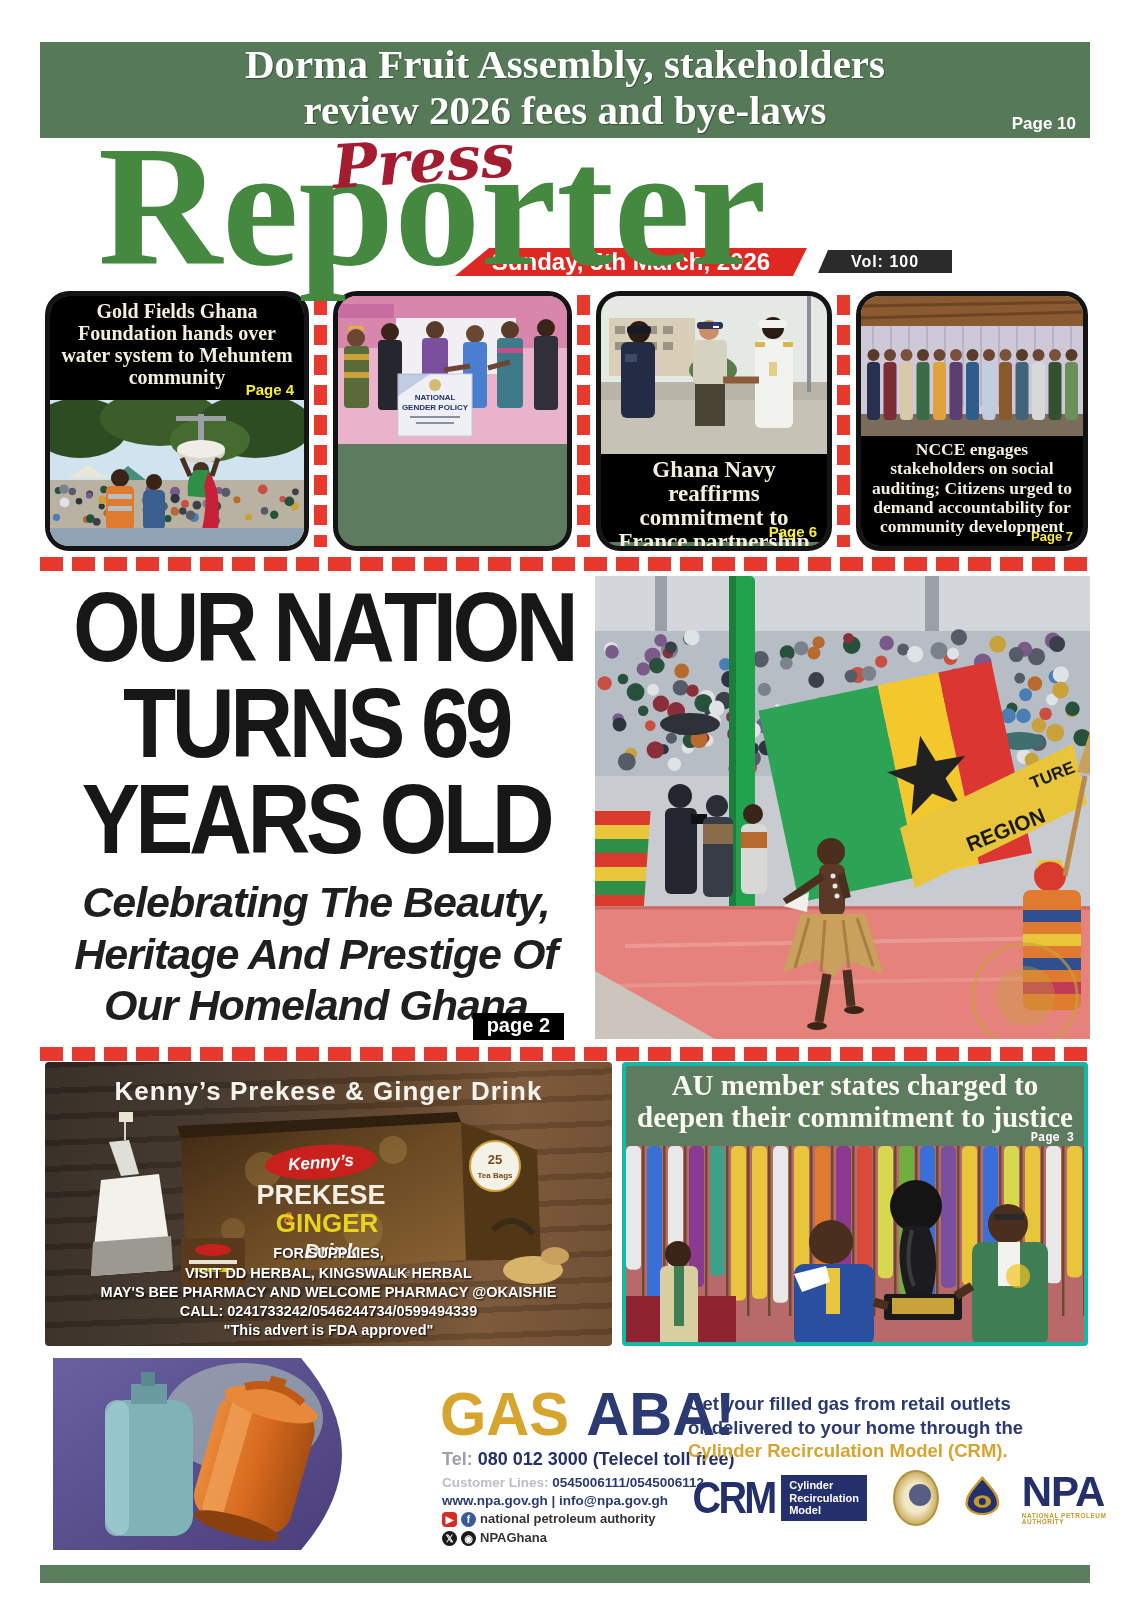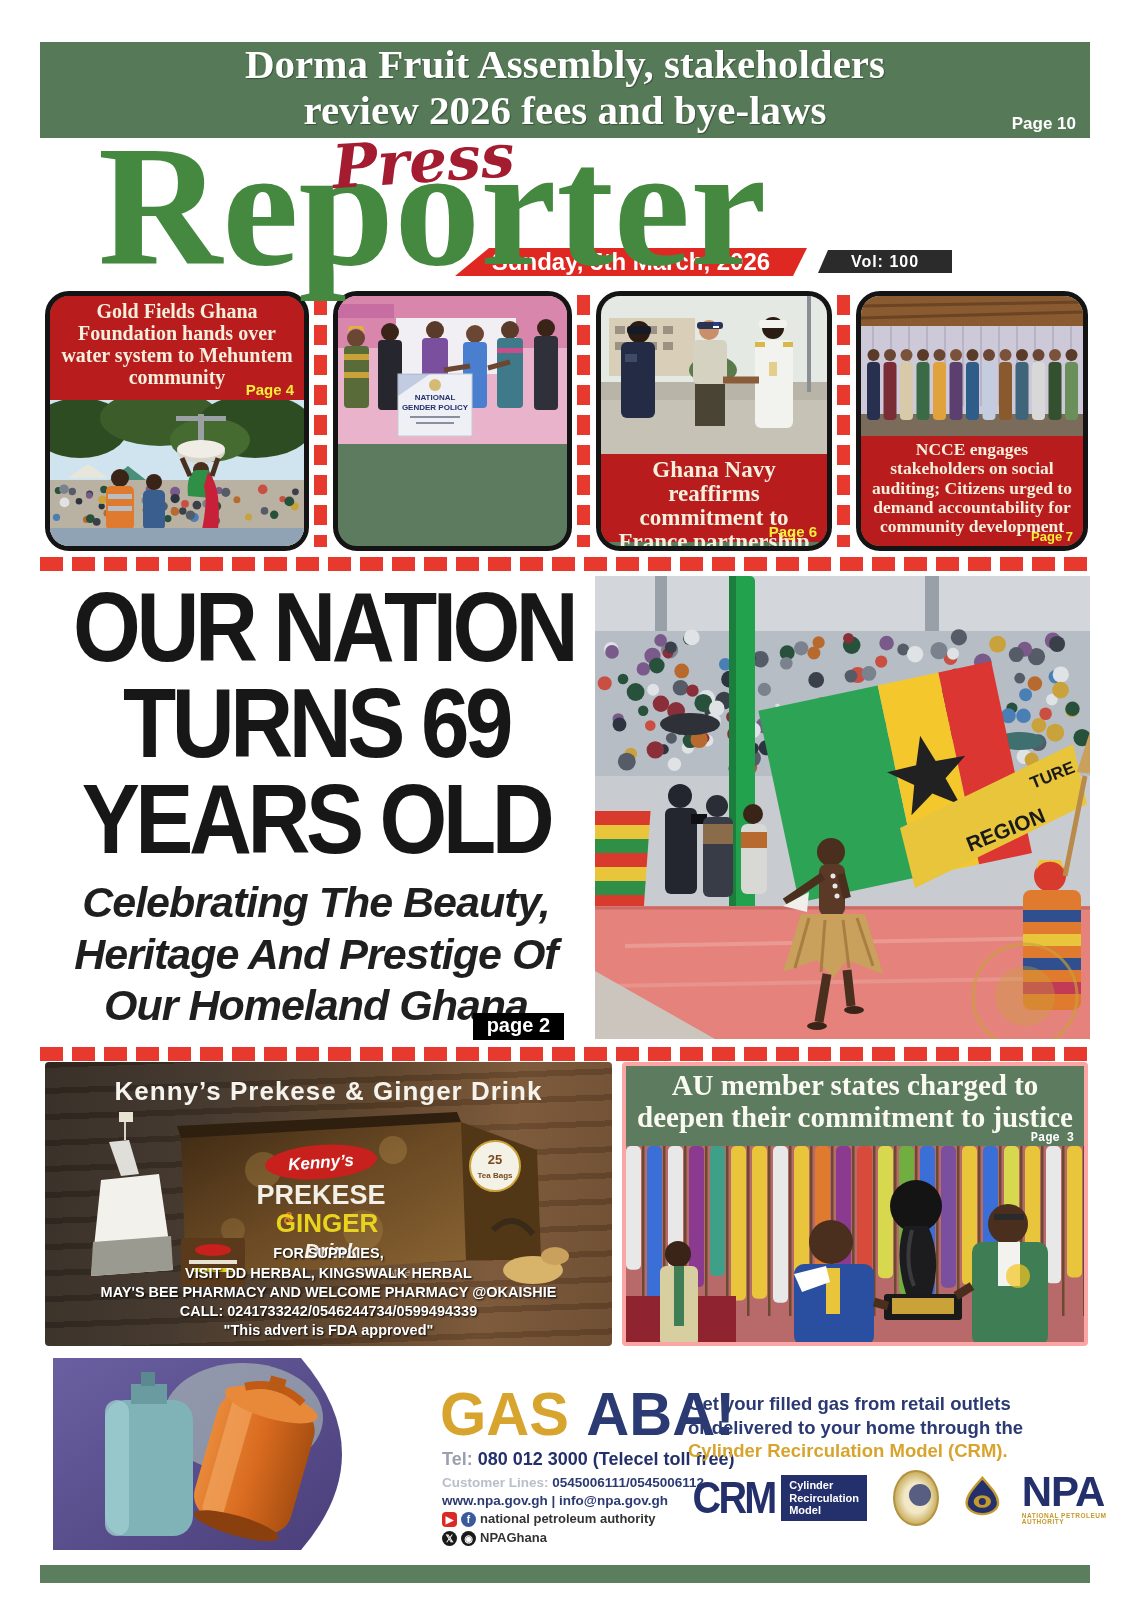--- a/index.html
+++ b/index.html
@@ -23,21 +23,21 @@
   .date-ribbon{left:415px;top:110px;width:352px;height:28px;background:#e02822;z-index:1;
     clip-path:polygon(34px 0,100% 0,calc(100% - 14px) 100%,0 100%);
     color:#fff;font-weight:bold;font-size:24px;text-align:center;line-height:28px;}
   .vol-ribbon{left:778px;top:112px;width:134px;height:23px;background:#2b2b2b;z-index:1;
     clip-path:polygon(10px 0,100% 0,100% 100%,0 100%);
     color:#fff;font-weight:bold;font-size:16px;text-align:center;line-height:23px;letter-spacing:1px;}
 
   
   .sbox{top:291px;height:260px;border:5px solid #141414;border-radius:24px;background:#5d7c5f;
     overflow:hidden;box-sizing:border-box;}
-  .sbox .head{position:relative;background:#b91c1c;color:#f3efdd;font-family:"Liberation Serif",serif;
+  .sbox .head{position:relative;background:#000000;color:#f3efdd;font-family:"Liberation Serif",serif;
     font-weight:bold;text-align:center;}
   .sbox .head .t{padding:4px 8px 0 8px;}
   .ptag{position:absolute;right:10px;bottom:2px;font-family:"Liberation Sans",sans-serif;
     font-weight:bold;color:#f7ec3a;font-size:15px;}
   .sbox svg{display:block;}
   .v-dash{top:295px;height:252px;width:13px;
     background:repeating-linear-gradient(180deg,#e8392e 0 20px,#ffffff 20px 30px);}
   .h-dash{left:40px;width:1050px;height:14px;
     background:repeating-linear-gradient(90deg,#e8392e 0 23px,#ffffff 23px 32px);}
 
@@ -54,21 +54,21 @@
   
   .kennys{left:45px;top:1062px;width:567px;height:284px;border-radius:4px;overflow:hidden;
     background:
       repeating-linear-gradient(178deg,rgba(0,0,0,0.12) 0 6px,rgba(255,255,255,0.03) 6px 26px),
       linear-gradient(100deg,#332a22 0%,#41352a 28%,#5d4229 55%,#7a5636 78%,#6b4a2e 100%);}
   .kennys .title{position:absolute;top:14px;left:0;width:100%;text-align:center;color:#f5f3ee;
     font-size:26px;font-weight:bold;letter-spacing:1px;}
   .supply{position:absolute;left:0;bottom:6px;width:100%;text-align:center;color:#fff;
     font-weight:bold;font-size:14.5px;line-height:1.32;text-shadow:1px 1px 2px #000;}
 
-  .au-box{left:622px;top:1062px;width:466px;height:284px;border:4px solid #fca5a5;border-radius:4px;
+  .au-box{left:622px;top:1062px;width:466px;height:284px;border:4px solid #14b8a6;border-radius:4px;
     box-sizing:border-box;background:#5d7c5f;overflow:hidden;}
   .au-head{position:relative;height:76px;color:#fbfaf2;font-family:"Liberation Serif",serif;
     font-weight:bold;font-size:29px;line-height:1.1;text-align:center;padding-top:4px;}
   .au-head .pref{position:absolute;right:10px;bottom:1px;font-family:Liberation Mono, monospace;
     font-size:12px;font-weight:bold;color:#ffffff;}
 
   
   .gas-ad{left:40px;top:1352px;width:1050px;height:210px;background:#fff;}
   .gas-title{left:400px;top:26px;font-weight:700;font-size:62px;letter-spacing:0px;
     transform:scaleX(0.96);transform-origin:0 0;white-space:nowrap;}

